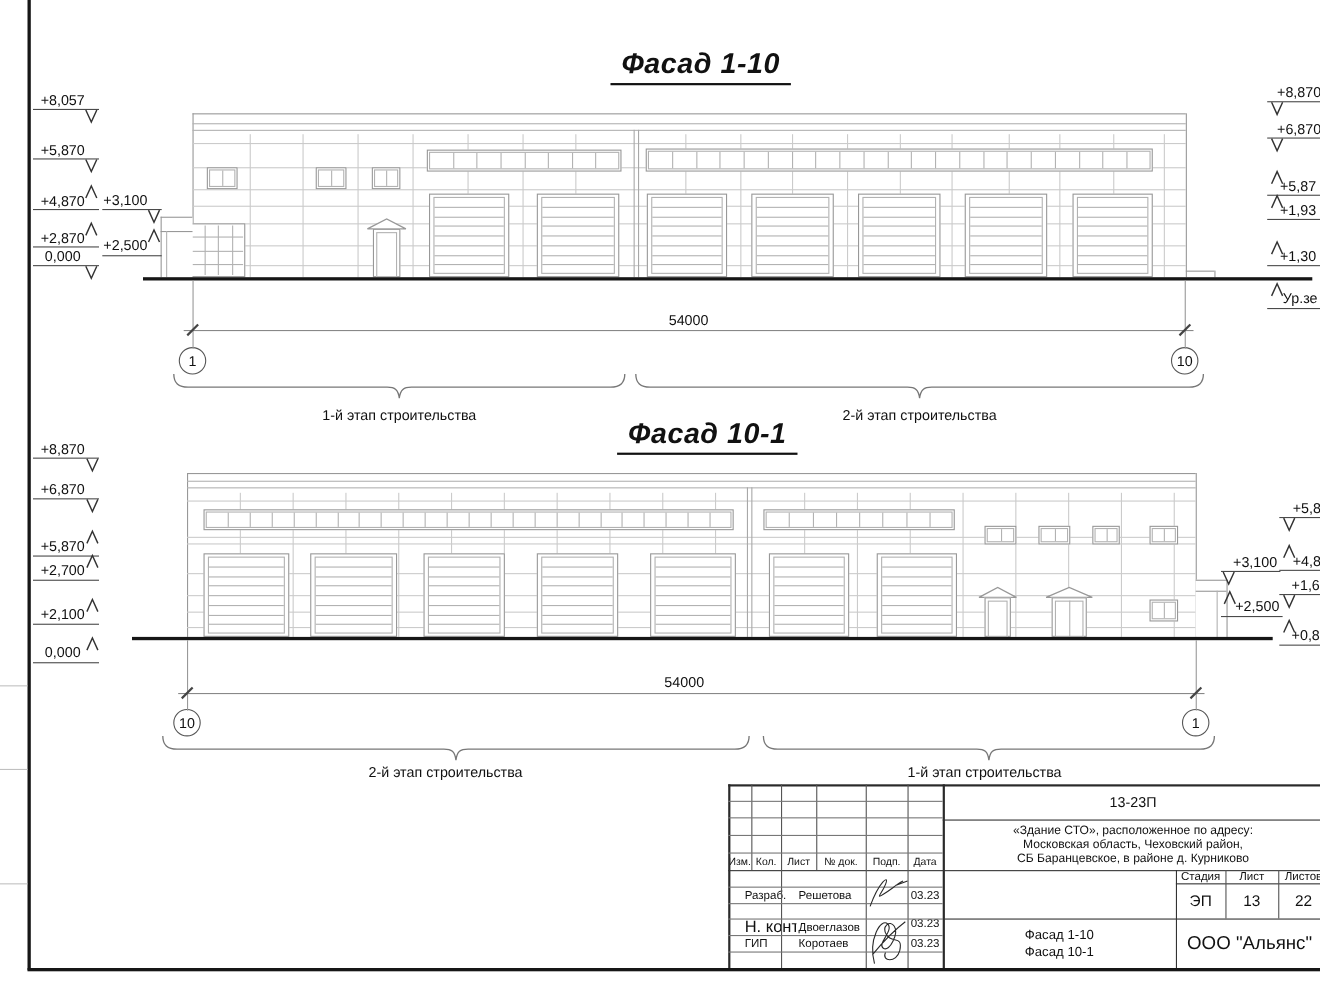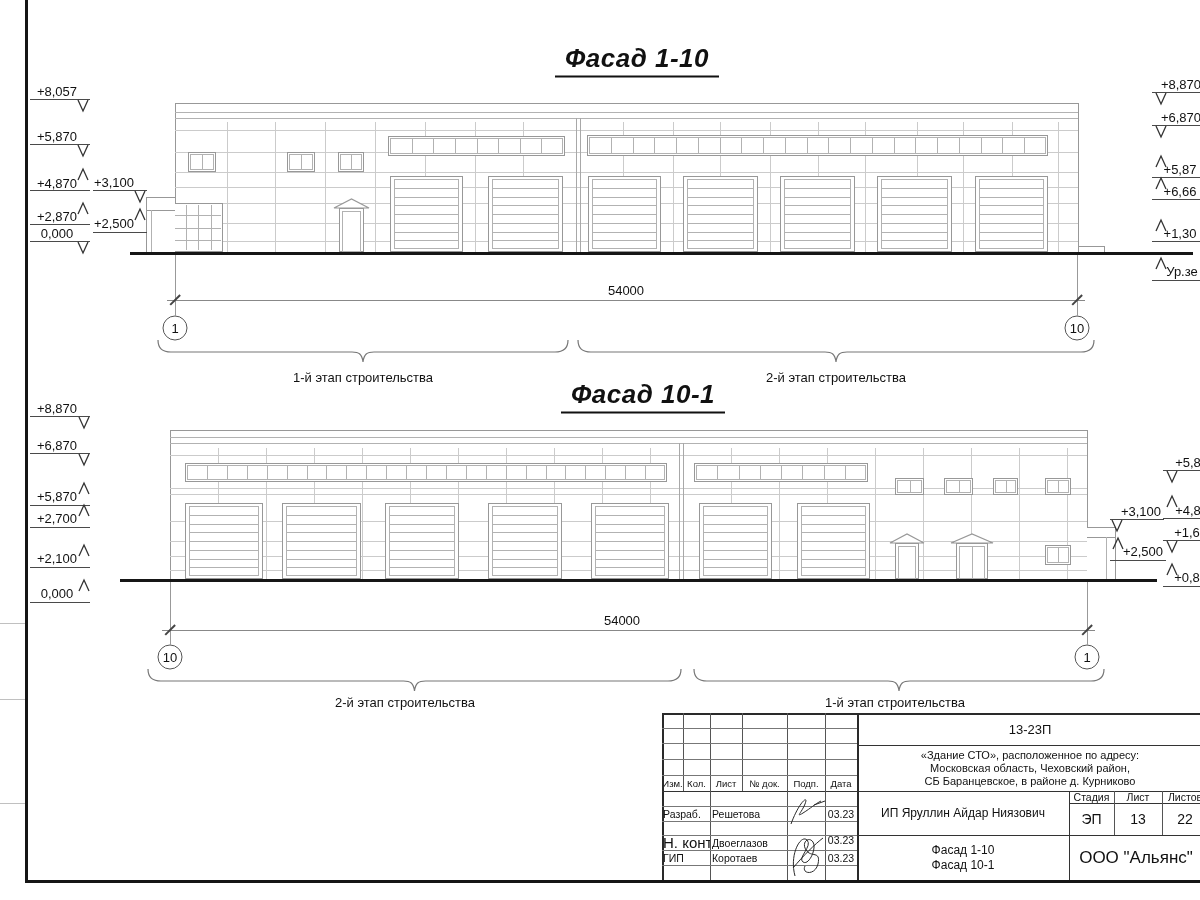--- a/index.html
+++ b/index.html
@@ -8,21 +8,21 @@
   #sheet{position:absolute;left:0;top:0;width:1200px;height:900px;background:#fff;}
   .ttl{position:absolute;transform:translate(-50%,-50%);font-style:italic;font-weight:600;
        font-size:26px;border-bottom:2px solid #111;padding:0 10px 2px;white-space:nowrap;letter-spacing:.5px;}
   .dimlab{position:absolute;transform:translate(-50%,-100%);font-size:13px;white-space:nowrap;}
   .stg{position:absolute;transform:translate(-50%,-50%);font-size:13px;white-space:nowrap;}
   .bub{position:absolute;width:23px;height:23px;border:1.2px solid #555;border-radius:50%;
        background:#fff;transform:translate(-50%,-50%);display:flex;align-items:center;
        justify-content:center;font-size:13px;}
   .cell{position:absolute;display:flex;align-items:center;justify-content:center;
         font-size:11px;white-space:nowrap;overflow:hidden;}
-  .cell.lft{justify-content:flex-start;padding-left:0;}
+  .cell.lft{justify-content:flex-start;padding-left:14px;}
   .cell.col{flex-direction:column;line-height:13px;}
   .mklab{position:absolute;transform:translate(-50%,-50%);font-size:13px;white-space:nowrap;}
 </style>
 </head>
 <body>
 
 <div id="sheet">
 
   <div class="ttl" style="left:637px;top:60px;">Фасад 1-10</div>
   <div class="ttl" style="left:643px;top:396px;">Фасад 10-1</div>
@@ -67,21 +67,20 @@
   <div class="cell" style="left:826px;top:806px;width:30px;height:15px;font-size:10.5px;">03.23</div>
 
   <div class="cell lft" style="left:663px;top:835px;width:47px;height:15px;font-size:15px;">Н. контр.</div>
   <div class="cell lft" style="left:712px;top:835px;width:74px;height:15px;font-size:10.5px;">Двоеглазов</div>
   <div class="cell" style="left:826px;top:832px;width:30px;height:15px;font-size:10.5px;">03.23</div>
 
   <div class="cell lft" style="left:663px;top:850px;width:47px;height:15px;font-size:10.5px;">ГИП</div>
   <div class="cell lft" style="left:712px;top:850px;width:74px;height:15px;font-size:10.5px;">Коротаев</div>
   <div class="cell" style="left:826px;top:850px;width:30px;height:15px;font-size:10.5px;">03.23</div>
 
-  <div class="cell" style="left:857px;top:791px;width:212px;height:44px;font-size:12px;">ИП Яруллин Айдар Ниязович</div>
   <div class="cell col" style="left:857px;top:835px;width:212px;height:45px;font-size:12px;line-height:15px;">
     <span>Фасад 1-10</span>
     <span>Фасад 10-1</span>
   </div>
   <div class="cell" style="left:1069px;top:835px;width:134px;height:45px;font-size:17px;">ООО "Альянс"</div>
 
   <div class="cell" style="left:1069px;top:791px;width:45px;height:12px;font-size:10.5px;">Стадия</div>
   <div class="cell" style="left:1114px;top:791px;width:48px;height:12px;font-size:10.5px;">Лист</div>
   <div class="cell" style="left:1162px;top:791px;width:46px;height:12px;font-size:10.5px;">Листов</div>
   <div class="cell" style="left:1069px;top:803px;width:45px;height:32px;font-size:14px;">ЭП</div>
@@ -304,21 +303,21 @@
     <div class="mklab" style="position: absolute; left: 1181px; top: 117px;">+6,870</div>
     <div style="position: absolute; left: 1152px; top: 177px; width: 48px; height: 1px; background: rgb(74, 74, 74);"></div>
     <svg width="12" height="13" style="position: absolute; left: 1155px; top: 155px; overflow: visible;">
       <path d="M1,12 L6,1 L11,12" fill="none" stroke="#333" stroke-width="1.3"></path>
     </svg>
     <div class="mklab" style="position: absolute; left: 1180px; top: 169px;">+5,87</div>
     <div style="position: absolute; left: 1152px; top: 199px; width: 48px; height: 1px; background: rgb(74, 74, 74);"></div>
     <svg width="12" height="13" style="position: absolute; left: 1155px; top: 177px; overflow: visible;">
       <path d="M1,12 L6,1 L11,12" fill="none" stroke="#333" stroke-width="1.3"></path>
     </svg>
-    <div class="mklab" style="position: absolute; left: 1180px; top: 191px;">+6,66</div>
+    <div class="mklab" style="position: absolute; left: 1180px; top: 191px;">+1,93</div>
     <div style="position: absolute; left: 1152px; top: 241px; width: 48px; height: 1px; background: rgb(74, 74, 74);"></div>
     <svg width="12" height="13" style="position: absolute; left: 1155px; top: 219px; overflow: visible;">
       <path d="M1,12 L6,1 L11,12" fill="none" stroke="#333" stroke-width="1.3"></path>
     </svg>
     <div class="mklab" style="position: absolute; left: 1180px; top: 233px;">+1,30</div>
     <div style="position: absolute; left: 1152px; top: 280px; width: 48px; height: 1px; background: rgb(74, 74, 74);"></div>
     <svg width="12" height="13" style="position: absolute; left: 1155px; top: 257px; overflow: visible;">
       <path d="M1,12 L6,1 L11,12" fill="none" stroke="#333" stroke-width="1.3"></path>
     </svg>
     <div class="mklab" style="position: absolute; left: 1182px; top: 271px;">Ур.зе</div>

